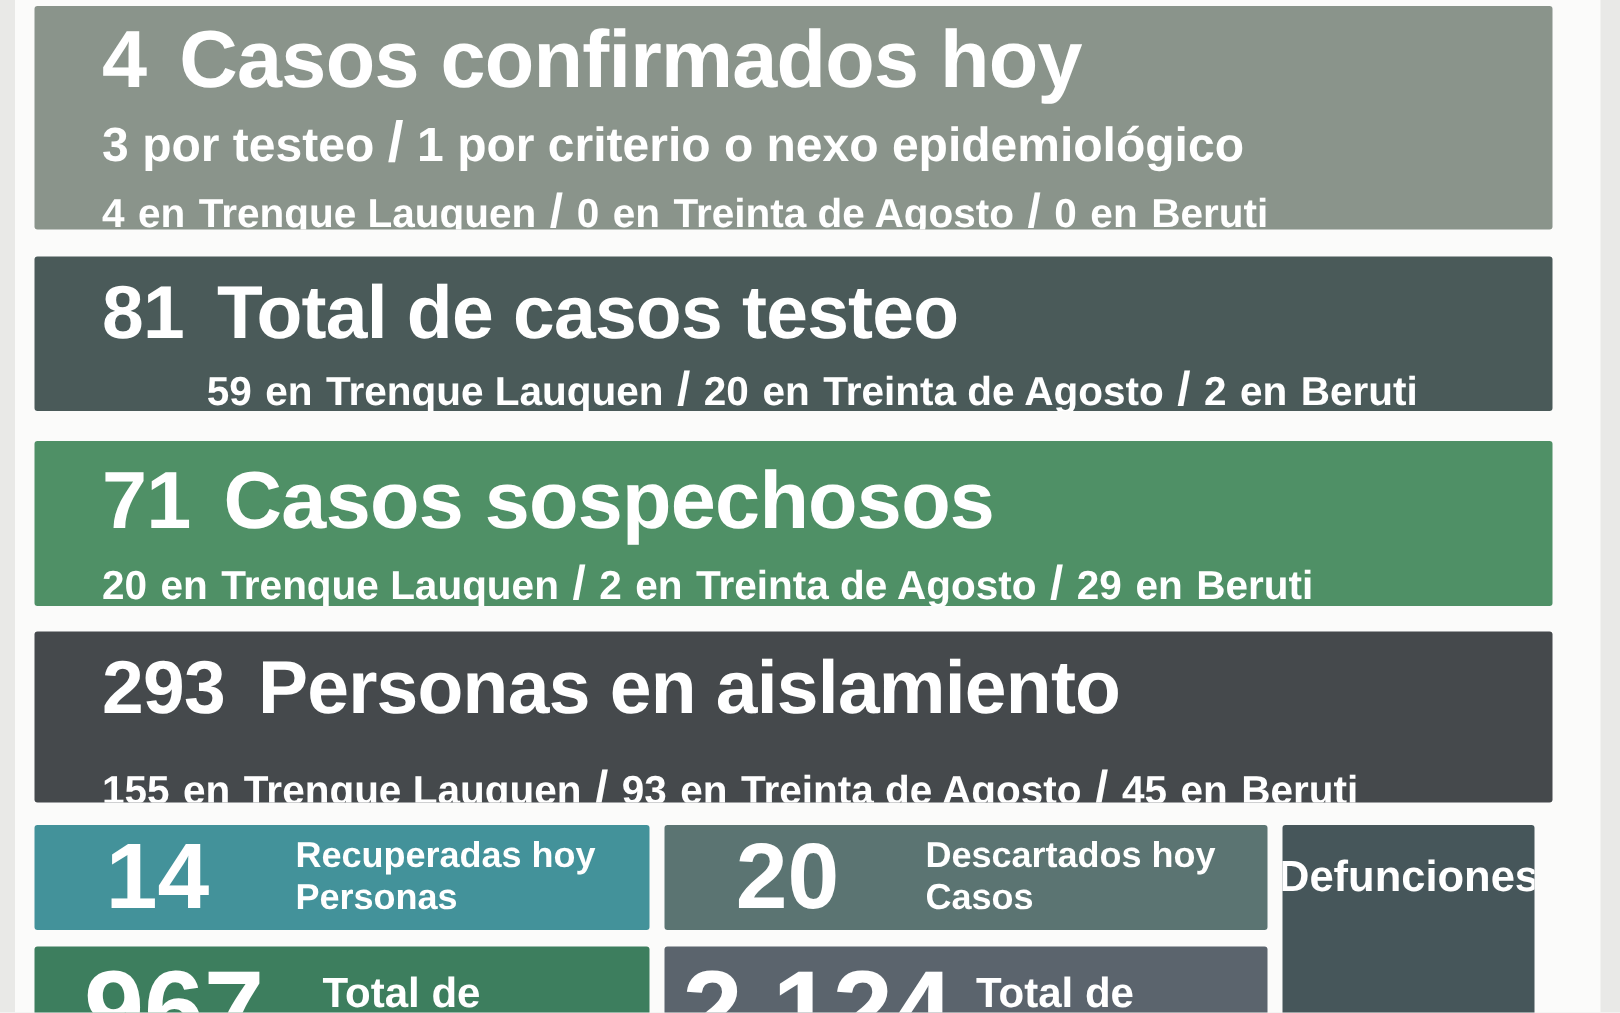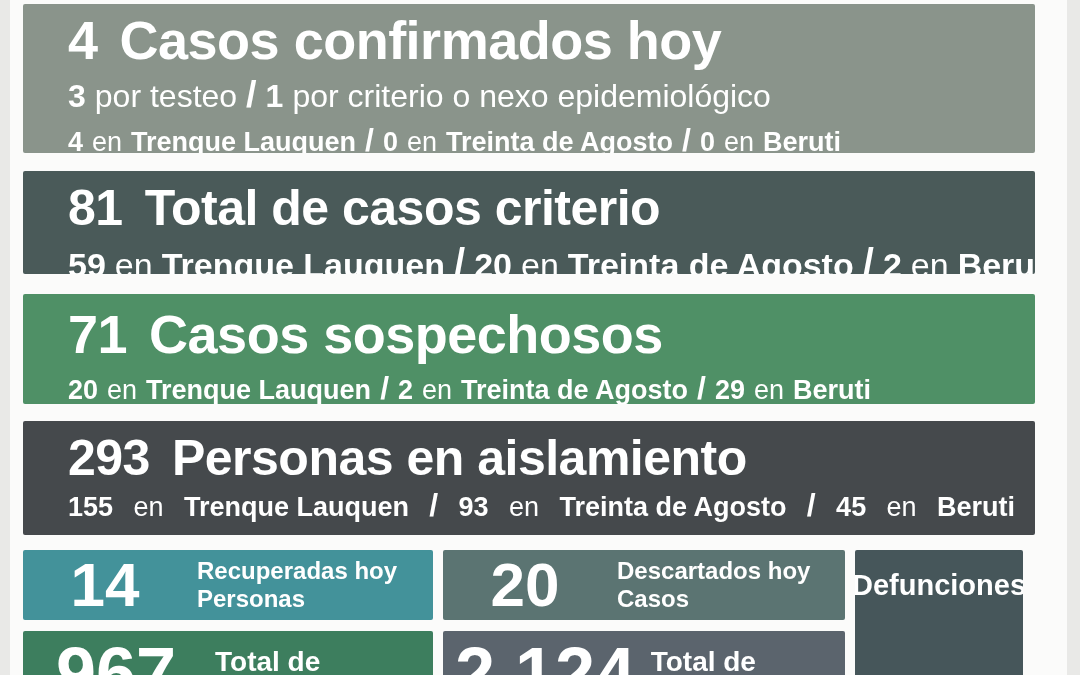--- a/index.html
+++ b/index.html
@@ -35,39 +35,39 @@
     letter-spacing: -0.5px;
     white-space: nowrap;
   }
   .sub, .sub2 {
     display: flex;
     align-items: baseline;
     gap: 9px;
     font-weight: bold;
     white-space: nowrap;
   }
-  .lt { font-weight: normal; }
+  .lt { font-weight: bold; }
   .sl { font-size: 1.18em; font-weight: bold; }
 
   .band-1 { height: 149px; margin-bottom: 18px; padding-top: 6px; }
   .band-1 .head { font-size: 54px; line-height: 1.14; }
   .band-1 .sub2 { font-size: 32px; line-height: 1.16; margin-top: 1px; }
   .band-1 .sub  { font-size: 27px; line-height: 1.2; margin-top: 5px; }
 
   .band-2 { height: 103px; margin-bottom: 20px; padding-top: 9px; }
   .band-2 .head { font-size: 50px; line-height: 1.12; }
-  .band-2 .sub  { font-size: 34px; line-height: 1.2; margin-top: 4px; }
+  .band-2 .sub  { font-size: 27px; line-height: 1.2; margin-top: 4px; justify-content: center; }
 
   .band-3 { height: 110px; margin-bottom: 17px; padding-top: 10px; }
   .band-3 .head { font-size: 54px; line-height: 1.12; }
   .band-3 .sub  { font-size: 27px; line-height: 1.2; margin-top: 5px; }
 
   .band-4 { height: 114px; margin-bottom: 15px; padding-top: 9px; }
   .band-4 .head { font-size: 50px; line-height: 1.12; }
-  .band-4 .sub  { font-size: 27px; line-height: 1.2; margin-top: 0; justify-content: space-between; }
+  .band-4 .sub  { font-size: 27px; line-height: 1.2; margin-top: 20px; }
 
   .grid {
     display: grid;
     grid-template-columns: 410px 402px 168px;
     grid-template-rows: 70px 115px;
     column-gap: 10px;
     row-gap: 11px;
   }
   .card {
     color: #fff;
@@ -133,21 +133,21 @@
       <b class="sl">/</b>
       <b>0</b>
       <span class="lt">en</span>
       <b>Beruti</b>
     </div>
   </section>
 
   <section class="band band-2" style="background: rgb(74, 90, 89);">
     <div class="head">
       <span>81</span>
-      <span>Total de casos criterio</span>
+      <span>Total de casos testeo</span>
     </div>
     <div class="sub">
       <b>59</b>
       <span class="lt">en</span>
       <b>Trenque Lauquen</b>
       <b class="sl">/</b>
       <b>20</b>
       <span class="lt">en</span>
       <b>Treinta de Agosto</b>
       <b class="sl">/</b>

